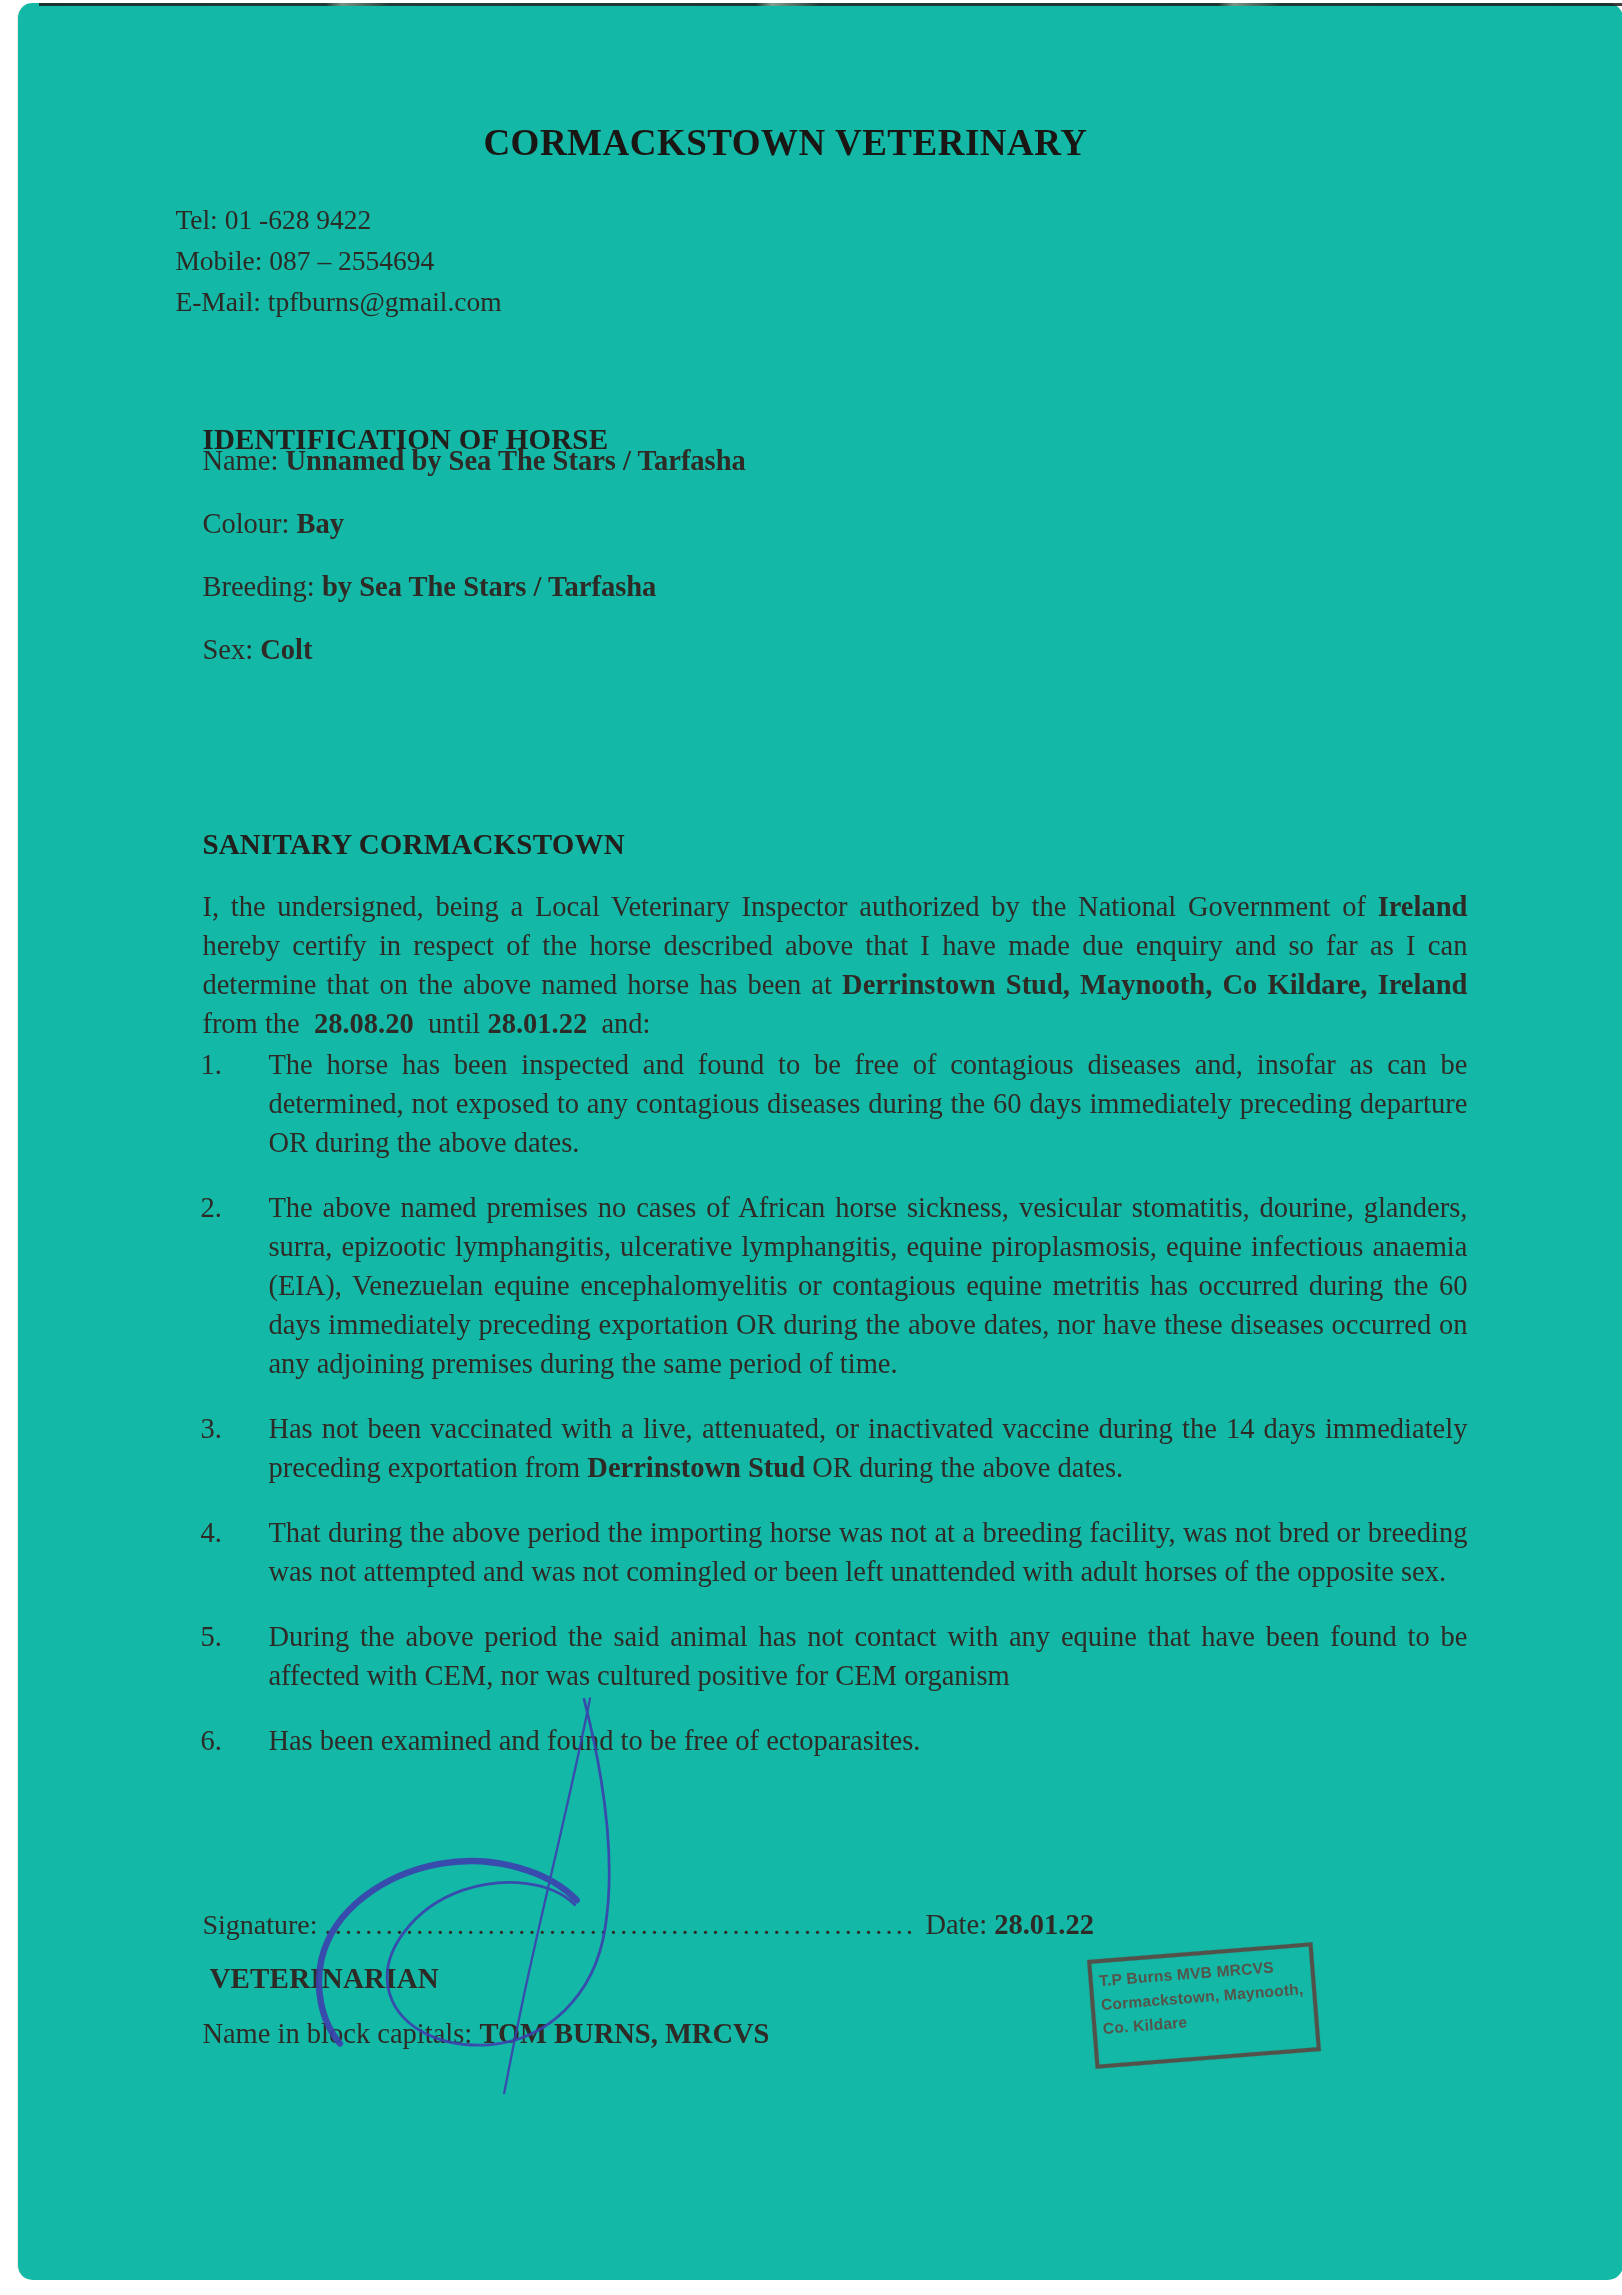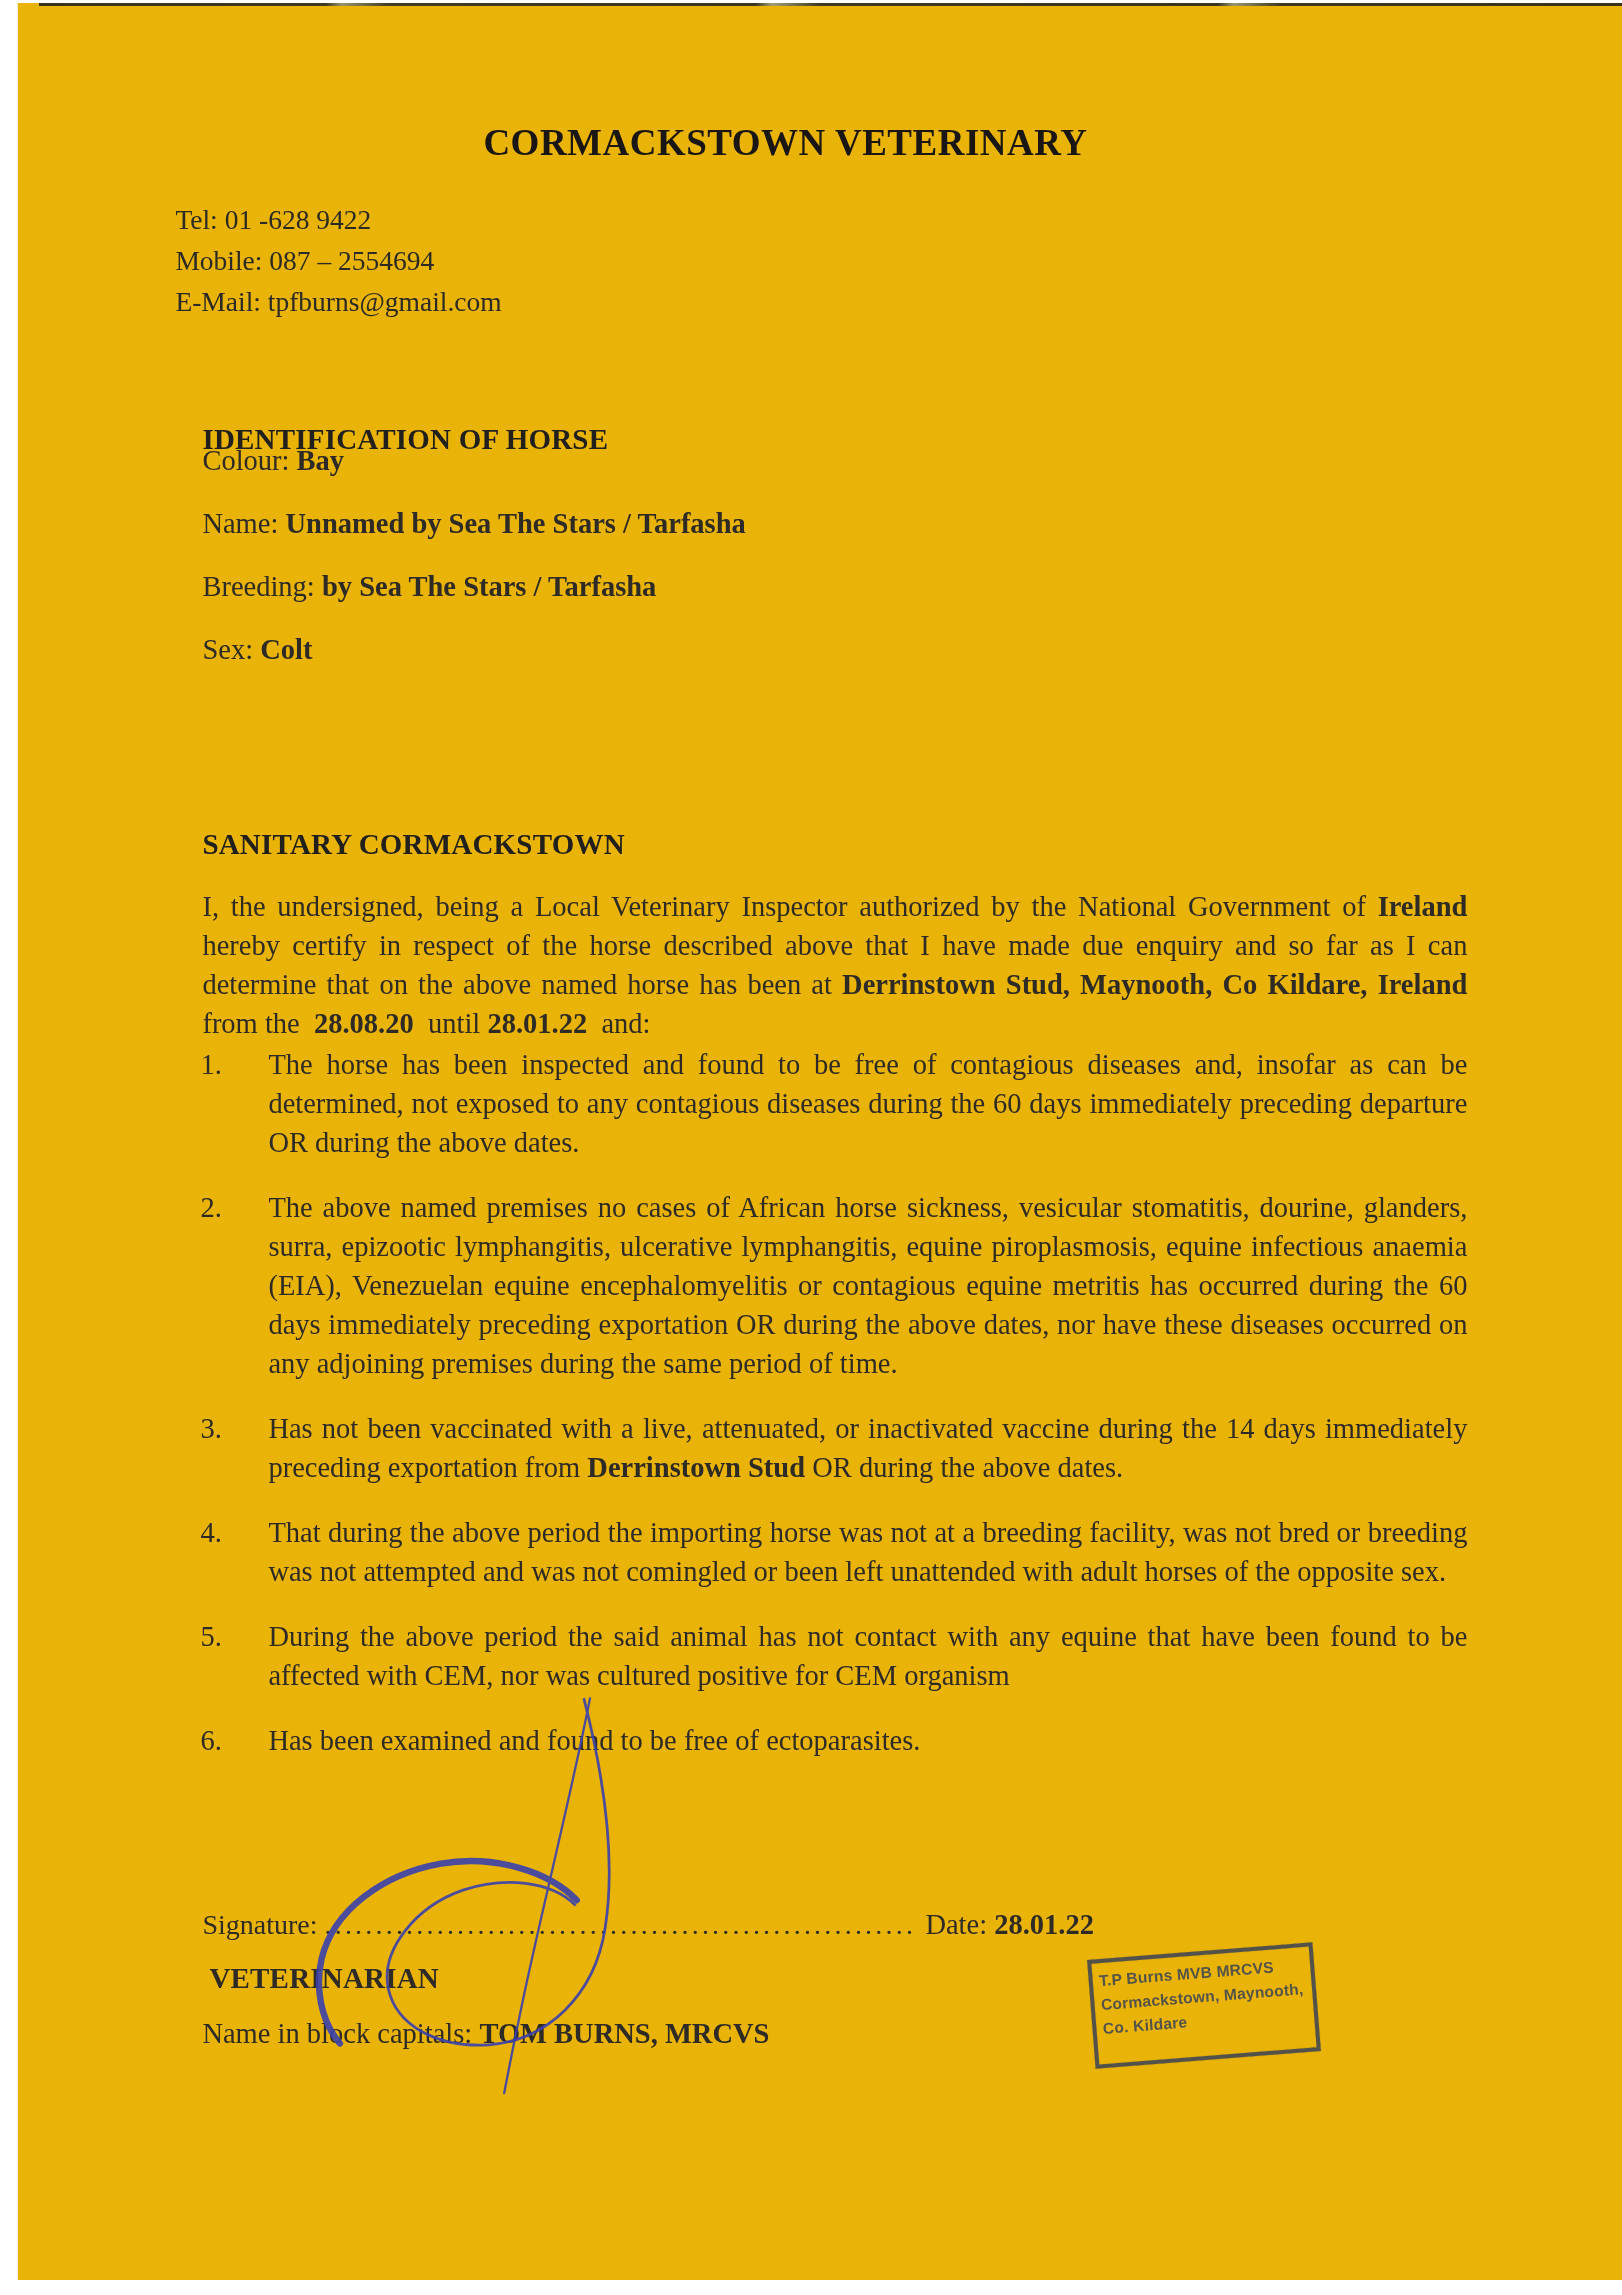--- a/index.html
+++ b/index.html
@@ -6,22 +6,23 @@
   #screenshot{
     position:relative;
     width:1623px;height:2295px;
     background:#ffffff;
     font-family:"Liberation Serif","DejaVu Serif",serif;
     color:#2e2b26;
     overflow:hidden;
   }
   .page{
     position:absolute;left:17.4px;top:2.8px;width:1605px;height:2277px;
-    background:#eab308;
+    background:#14b8a6;
     border-left:0.9px solid #eeeedd;
+    border-radius:15px;
   }
   .scan-topline{
     position:absolute;left:20.7px;top:0;width:1593px;height:3.2px;
     background:linear-gradient(90deg,
       #1c1c1c 0%,#232323 18%,#8b8b7d 19%,#262626 22%,
       #1f1f1f 45%,#99998a 46%,#242424 49%,#1d1d1d 74%,
       #8d8d80 75%,#222222 78%,#1b1b1b 100%);
     opacity:.85;
   }
   .title{
@@ -78,22 +79,22 @@
     <div class="contact">
       <div class="line">Tel: 01 -628 9422</div>
       <div class="line">Mobile: 087 – 2554694</div>
       <div class="line">E-Mail: tpfburns@gmail.com</div>
     </div>
 
 
     <div class="sec-heading" style="top:384px;margin-top:36px;">IDENTIFICATION OF HORSE</div>
 
     <div class="id-fields">
+      <div class="id-row"><span class="lab">Name: </span><span class="val">Unnamed by Sea The Stars / Tarfasha</span></div>
       <div class="id-row"><span class="lab">Colour: </span><span class="val">Bay</span></div>
-      <div class="id-row"><span class="lab">Name: </span><span class="val">Unnamed by Sea The Stars / Tarfasha</span></div>
       <div class="id-row"><span class="lab">Breeding: </span><span class="val">by Sea The Stars / Tarfasha</span></div>
       <div class="id-row"><span class="lab">Sex: </span><span class="val">Colt</span></div>
     </div>
 
     <div class="sec-heading" style="top:825px;">SANITARY CORMACKSTOWN</div>
 
     <div class="intro"><span>I, the undersigned, being a Local Veterinary Inspector authorized by the National Government of </span><span class="b">Ireland</span><span> hereby certify in respect of the horse described above that I have made due enquiry and so far as I can determine that on the above named horse has been at </span><span class="b">Derrinstown Stud, Maynooth, Co Kildare, Ireland</span><span> from the&nbsp; </span><span class="b">28.08.20</span><span> &nbsp;until </span><span class="b">28.01.22</span><span>&nbsp; and:</span></div>
 
     <div class="list">
       <div class="list-item">

